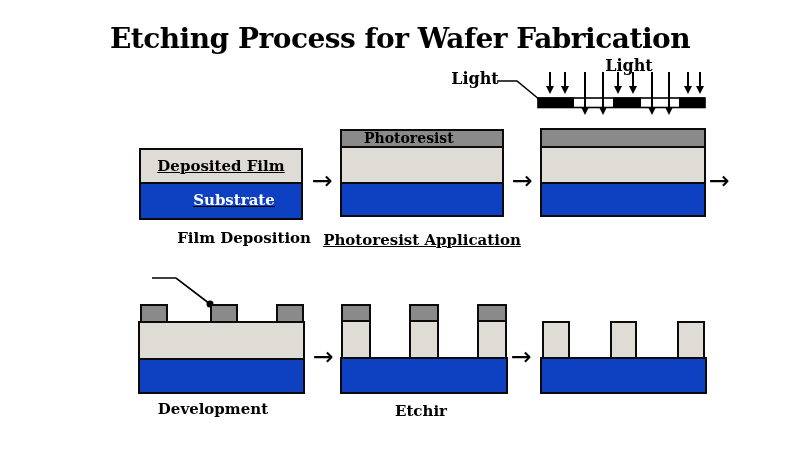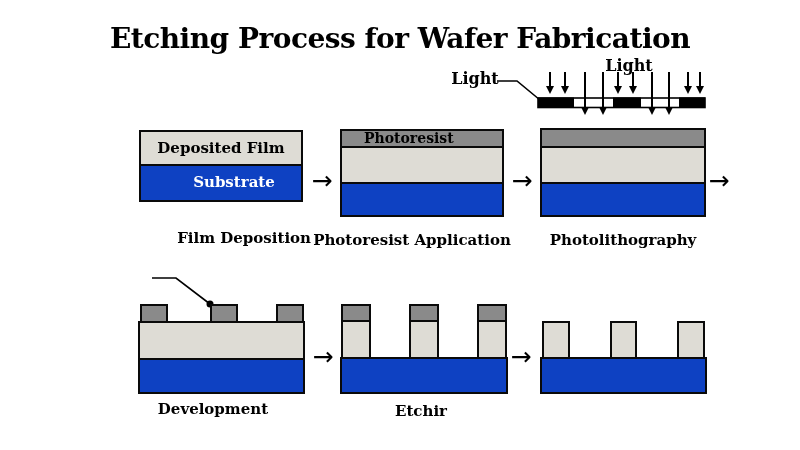--- a/index.html
+++ b/index.html
@@ -34,43 +34,42 @@
   .pillar-plain { background:#dedcd5; border:2px solid #0a0a0a; }
   svg { display:block; }
 </style>
 </head>
 <body>
 
 <div id="canvas">
 
   <div class="abs" id="title">Etching Process for Wafer Fabrication</div>
 
-  <div class="abs stack" style="left:139px; top:130px; width:164px; height:72px;">
+  <div class="abs stack" style="left:139px; top:148px; width:164px; height:72px;text-decoration:underline;">
     <div class="band-film" style="height:34px; line-height:32px;">Deposited Film</div>
     <div class="band-sub" style="height:34px; line-height:32px;padding-left:26px;">Substrate</div>
   </div>
   <div class="abs stage-label" style="left:131px; top:229px; width:180px;text-align:right;">Film Deposition</div>
 
   <div class="abs flow-arrow" style="left:308px; top:167px;">→</div>
 
   <div class="abs stack" style="left:340px; top:129px; width:164px; height:88px;">
     <div class="band-resist" style="height:17px;">Photoresist</div>
     <div class="band-film" style="height:36px;"></div>
     <div class="band-sub" style="height:31px;"></div>
   </div>
-  <div class="abs stage-label" style="left:312px; top:231px; width:200px;">Photoresist Application</div>
+  <div class="abs stage-label" style="left:322px; top:231px; width:200px;text-decoration:underline;">Photoresist Application</div>
 
   <div class="abs flow-arrow" style="left:508px; top:167px;">→</div>
 
   <div class="abs stack" style="left:540px; top:128px; width:166px; height:89px;">
     <div class="band-resist" style="height:18px;"></div>
     <div class="band-film" style="height:36px;"></div>
     <div class="band-sub" style="height:31px;"></div>
   </div>
-  <div class="abs stage-label" style="left:523px; top:231px; width:200px;">Photolithography</div>
 
   <div class="abs flow-arrow" style="left:705px; top:167px;">→</div>
 
   <div class="abs callout-label" style="left:450px; top:69px; width:50px;">Light</div>
   <div class="abs callout-label" style="left:599px; top:56px; width:60px;">Light</div>
 
   <svg class="abs" style="left:440px; top:55px;" width="295" height="75" viewBox="0 0 295 75">
     <defs>
       <marker id="ah" markerWidth="9" markerHeight="9" refX="6" refY="4" orient="auto" markerUnits="userSpaceOnUse">
         <path d="M0,0 L8,4 L0,8 z" fill="#000"></path>

